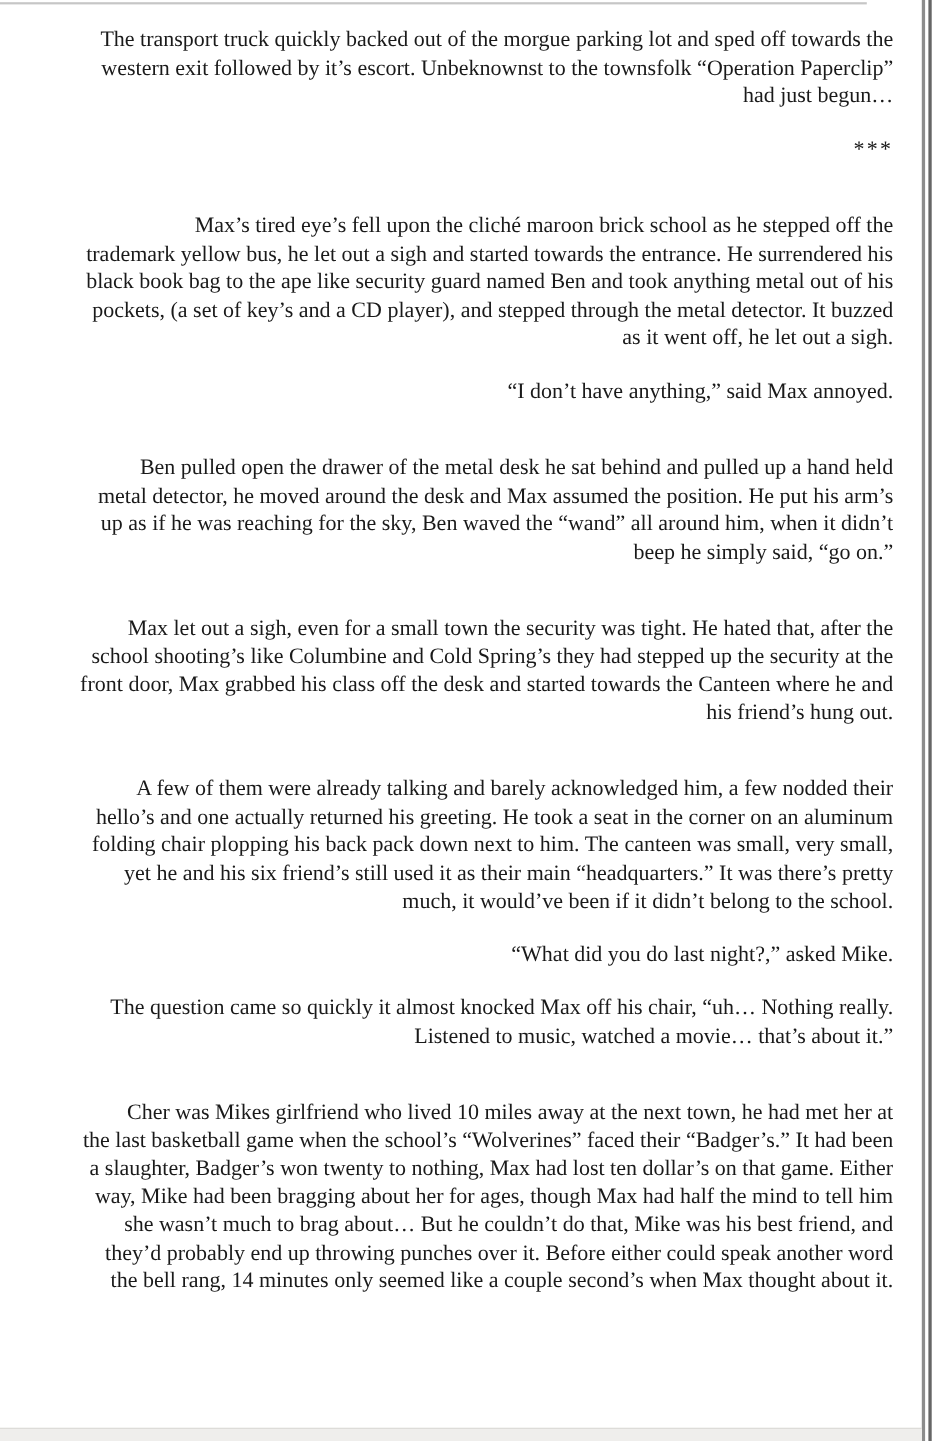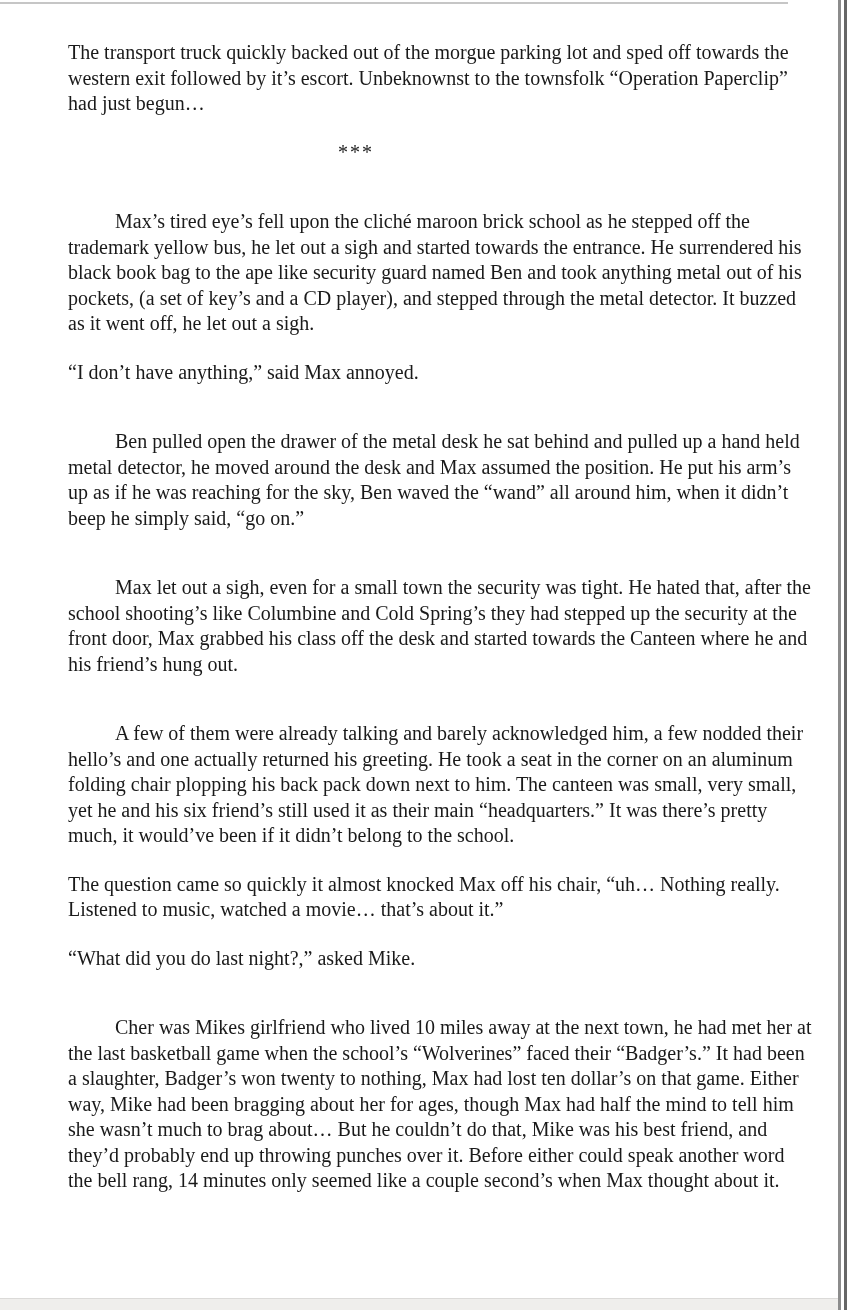--- a/index.html
+++ b/index.html
@@ -43,27 +43,27 @@
     position: absolute;
     left: 0;
     bottom: 0;
     width: 838px;
     height: 11px;
     background: var(--strip, #efeeec);
     border-top: 1px solid var(--strip-edge, #dbdad8);
   }
   .text-column {
     position: absolute;
-    top: 40px;
+    top: 24px;
     left: 68px;
     width: 744px;
     color: var(--ink, #1a1a1a);
     font-size: 20px;
     line-height: 25.5px;
-    text-align: left;
+    text-align: right;
   }
   .text-column p {
     margin: 0 0 23px 0;
     padding: 0;
   }
   .text-column p.indent {
     text-indent: 47px;
     margin-top: 44px;
   }
   .text-column p.separator {
@@ -77,20 +77,20 @@
 <div class="page">
   <div class="top-edge"></div>
   <div class="text-column">
       <p class="">The transport truck quickly backed out of the morgue parking lot and sped off towards the western exit followed by it’s escort. Unbeknownst to the townsfolk “Operation Paperclip” had just begun…</p>
       <p class="separator">***</p>
       <p class="indent">Max’s tired eye’s fell upon the cliché maroon brick school as he stepped off the trademark yellow bus, he let out a sigh and started towards the entrance. He surrendered his black book bag to the ape like security guard named Ben and took anything metal out of his pockets, (a set of key’s and a CD player), and stepped through the metal detector. It buzzed as it went off, he let out a sigh.</p>
       <p class="">“I don’t have anything,” said Max annoyed.</p>
       <p class="indent">Ben pulled open the drawer of the metal desk he sat behind and pulled up a hand held metal detector, he moved around the desk and Max assumed the position. He put his arm’s up as if he was reaching for the sky, Ben waved the “wand” all around him, when it didn’t beep he simply said, “go on.”</p>
       <p class="indent">Max let out a sigh, even for a small town the security was tight. He hated that, after the school shooting’s like Columbine and Cold Spring’s they had stepped up the security at the front door, Max grabbed his class off the desk and started towards the Canteen where he and his friend’s hung out.</p>
       <p class="indent">A few of them were already talking and barely acknowledged him, a few nodded their hello’s and one actually returned his greeting. He took a seat in the corner on an aluminum folding chair plopping his back pack down next to him. The canteen was small, very small, yet he and his six friend’s still used it as their main “headquarters.” It was there’s pretty much, it would’ve been if it didn’t belong to the school.</p>
+      <p class="">“What did you do last night?,” asked Mike.</p>
       <p class="">The question came so quickly it almost knocked Max off his chair, “uh… Nothing really. Listened to music, watched a movie… that’s about it.”</p>
-      <p class="">“What did you do last night?,” asked Mike.</p>
       <p class="indent">Cher was Mikes girlfriend who lived 10 miles away at the next town, he had met her at the last basketball game when the school’s “Wolverines” faced their “Badger’s.” It had been a slaughter, Badger’s won twenty to nothing, Max had lost ten dollar’s on that game. Either way, Mike had been bragging about her for ages, though Max had half the mind to tell him she wasn’t much to brag about… But he couldn’t do that, Mike was his best friend, and they’d probably end up throwing punches over it. Before either could speak another word the bell rang, 14 minutes only seemed like a couple second’s when Max thought about it.</p>
     </div>
   <div class="right-line-outer"></div>
   <div class="right-line-inner"></div>
   <div class="bottom-strip"></div>
 </div>
 
 </body></html>

